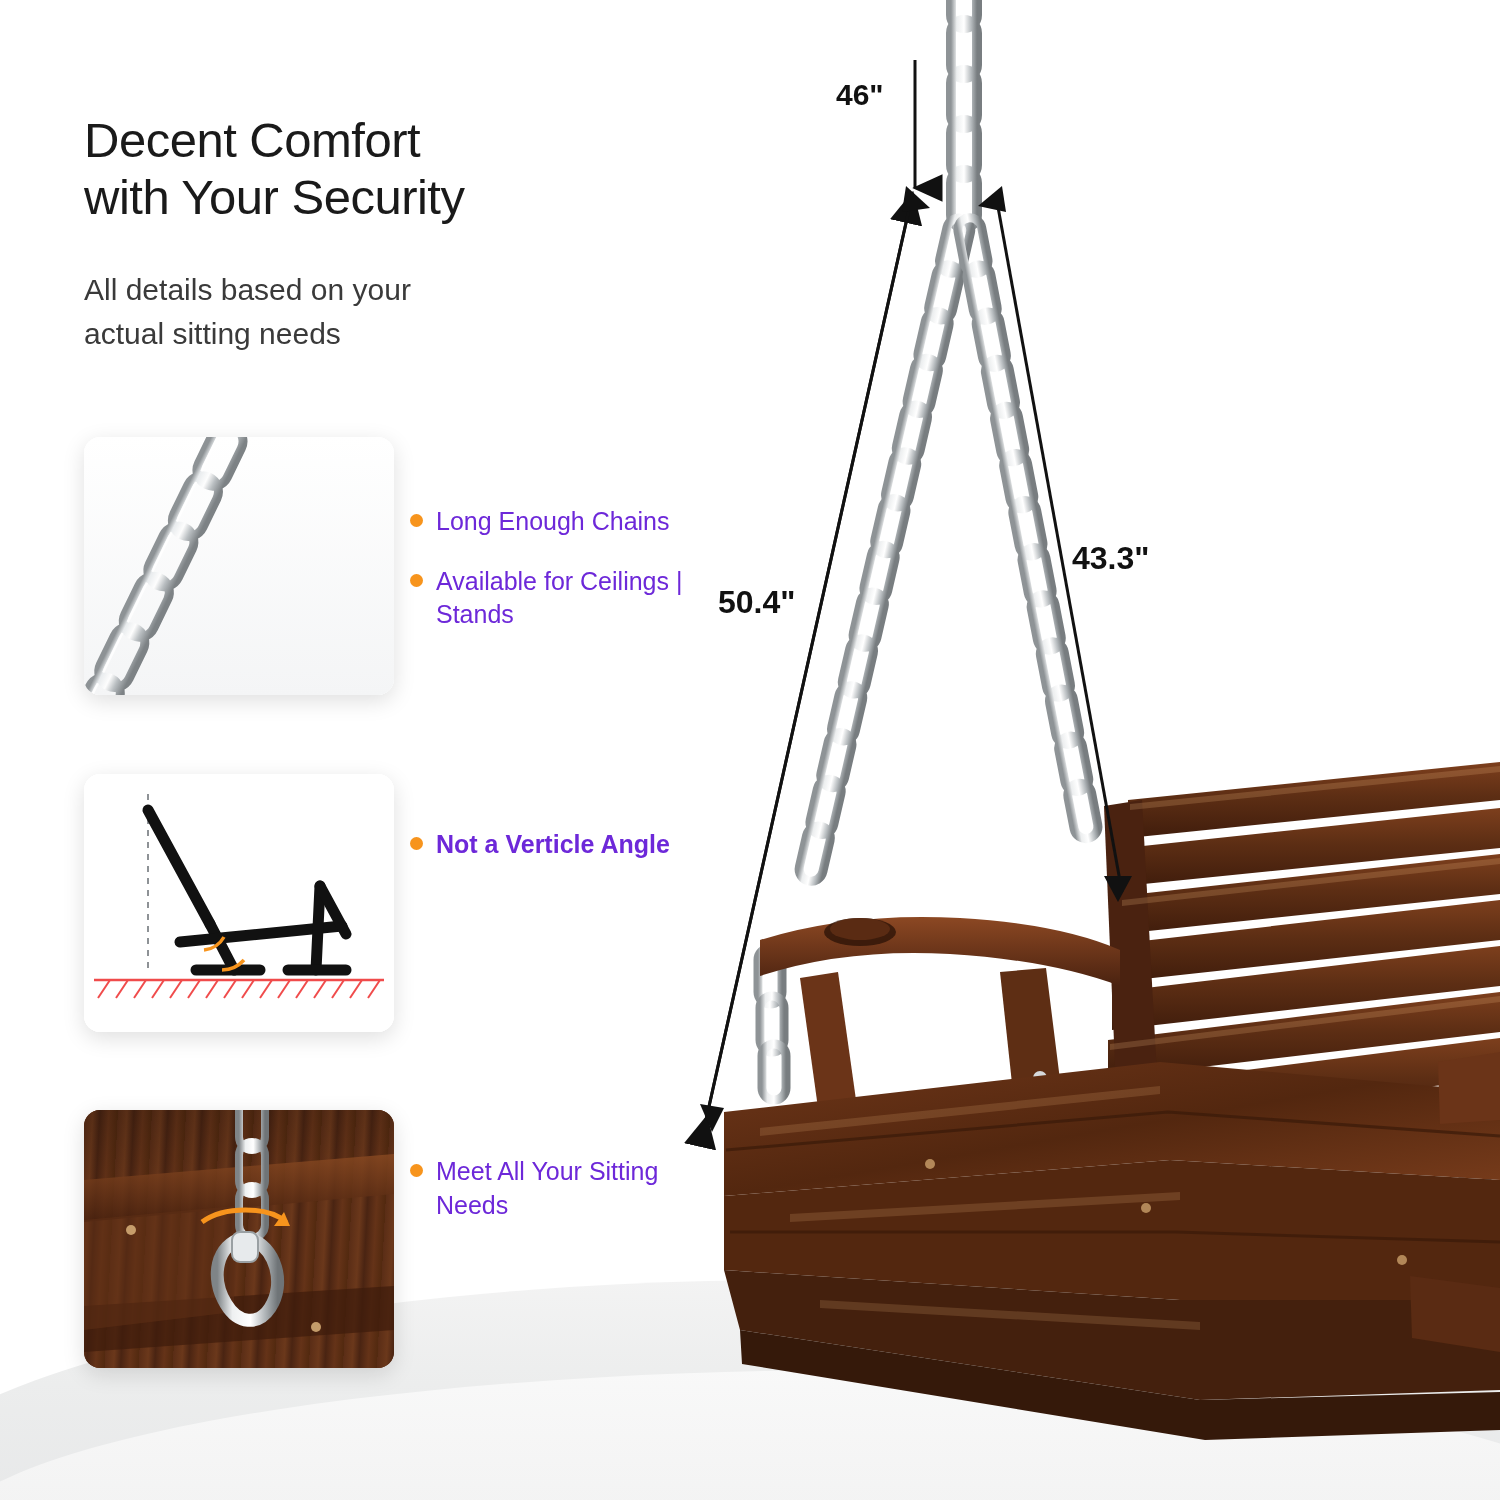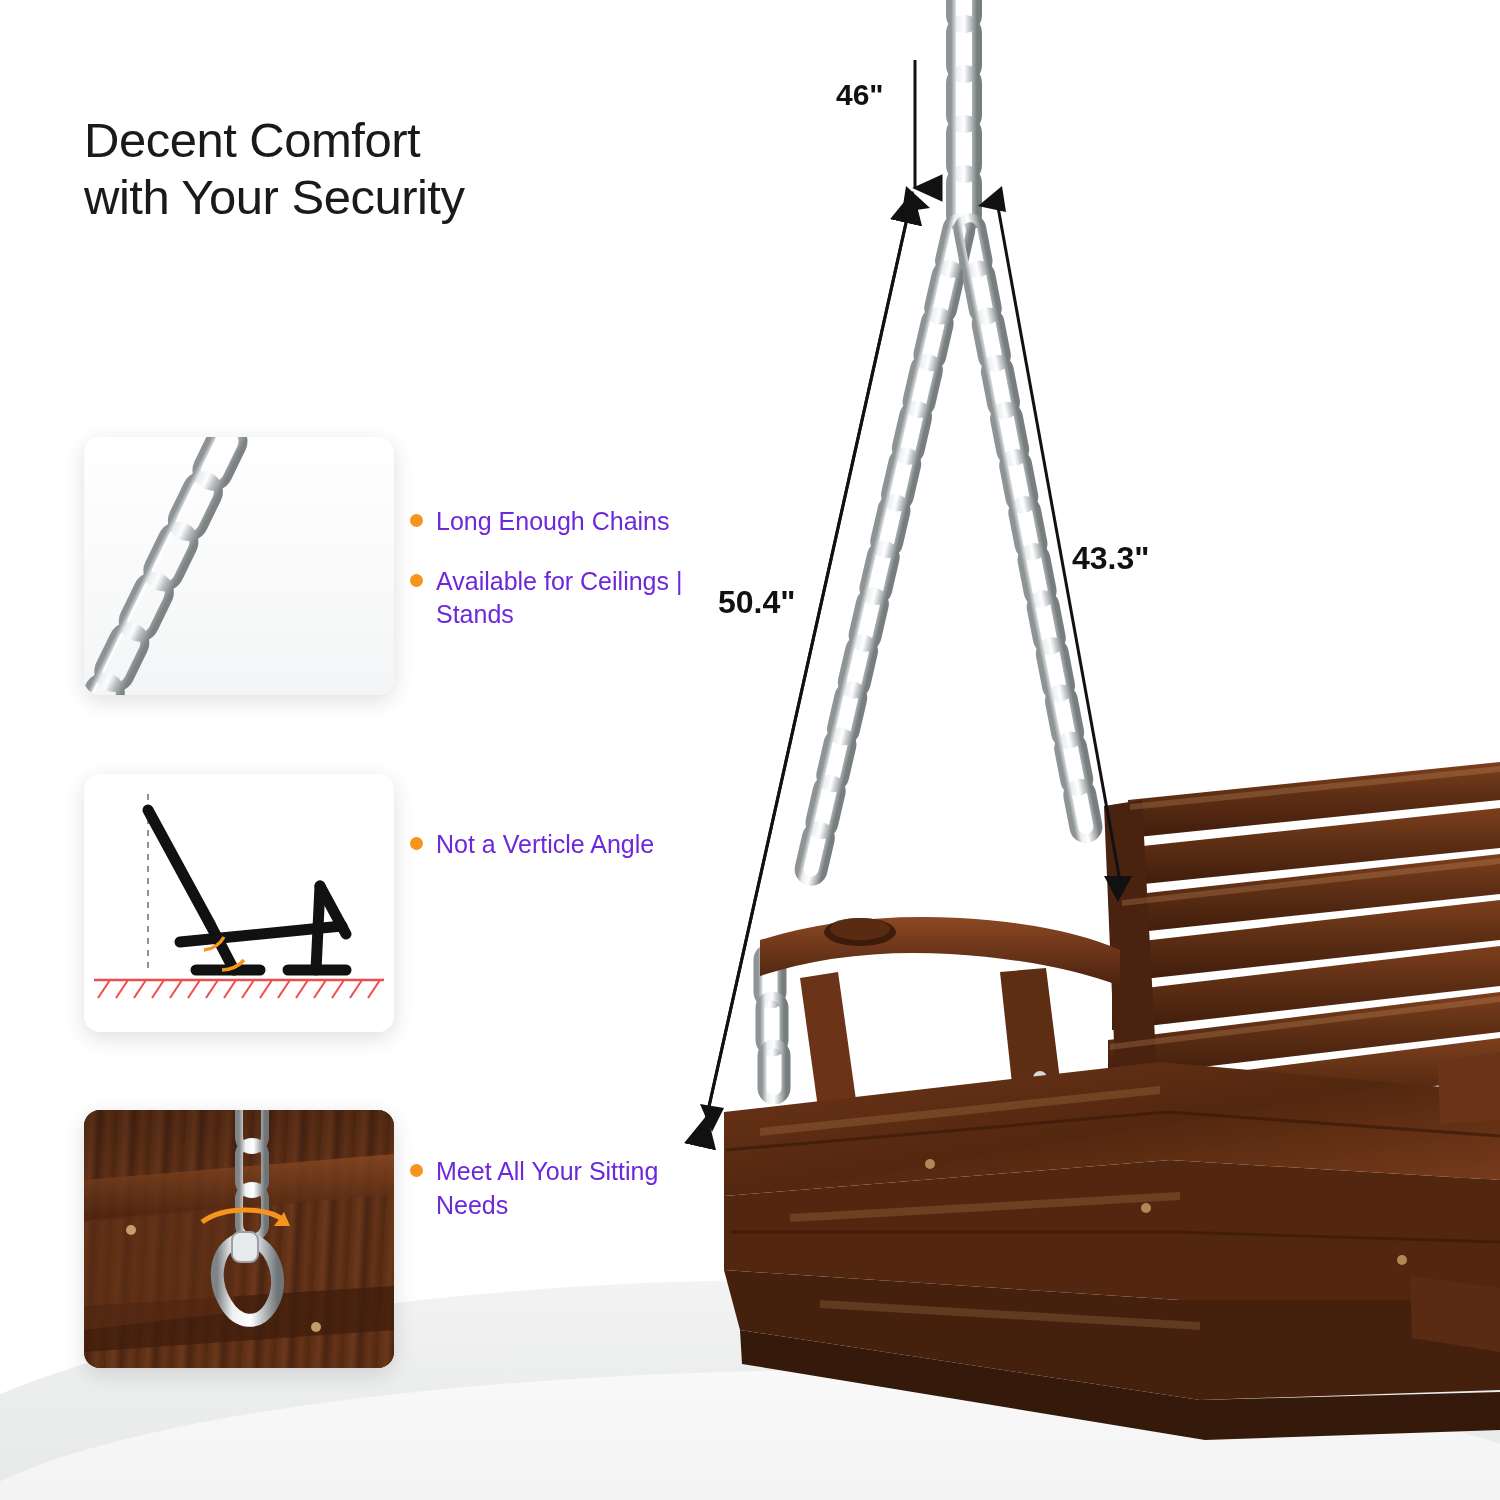--- a/index.html
+++ b/index.html
@@ -40,21 +40,21 @@
   .card{
     position:absolute;width:310px;height:258px;background:#fff;border-radius:16px;
     box-shadow:0 6px 22px rgba(0,0,0,0.13);overflow:hidden;
   }
   .card.c1{left:84px;top:437px;}
   .card.c2{left:84px;top:774px;}
   .card.c3{left:84px;top:1110px;}
 
   .bullets{position:absolute;width:300px;}
   .bullets.b1{left:410px;top:505px;}
-  .bullets.b2{left:410px;top:828px;}
+  .bullets.b2{left:410px;top:828px;font-weight:bold;}
   .bullets.b3{left:410px;top:1155px;}
   .bullet{display:flex;align-items:flex-start;margin-bottom:26px;}
   .dot{
     width:13px;height:13px;border-radius:50%;background:#f7941d;
     margin:9px 13px 0 0;flex:0 0 auto;
   }
   .btext{font-size:25px;line-height:1.34;color:#6d28d9;}
 
   
   .dim{position:absolute;font-weight:bold;color:#111;}
@@ -81,20 +81,24 @@
 <body>
 
 <div class="stage">
 
   <div class="floor-sweep"></div>
   <div class="floor-sweep2"></div>
 
   <div class="title">
     <div>Decent Comfort</div>
     <div>with Your Security</div>
+  </div>
+  <div class="subtitle">
+    <div>All details based on your</div>
+    <div>actual sitting needs</div>
   </div>
 
   <div class="card c1">
     <div class="chainphoto">
       <svg width="310" height="258" viewBox="0 0 310 258">
         <defs>
           <linearGradient id="steel" x1="0" y1="0" x2="1" y2="0">
             <stop offset="0%" stop-color="#8d9295"></stop>
             <stop offset="18%" stop-color="#e9ecee"></stop>
             <stop offset="45%" stop-color="#fdfdfd"></stop>

